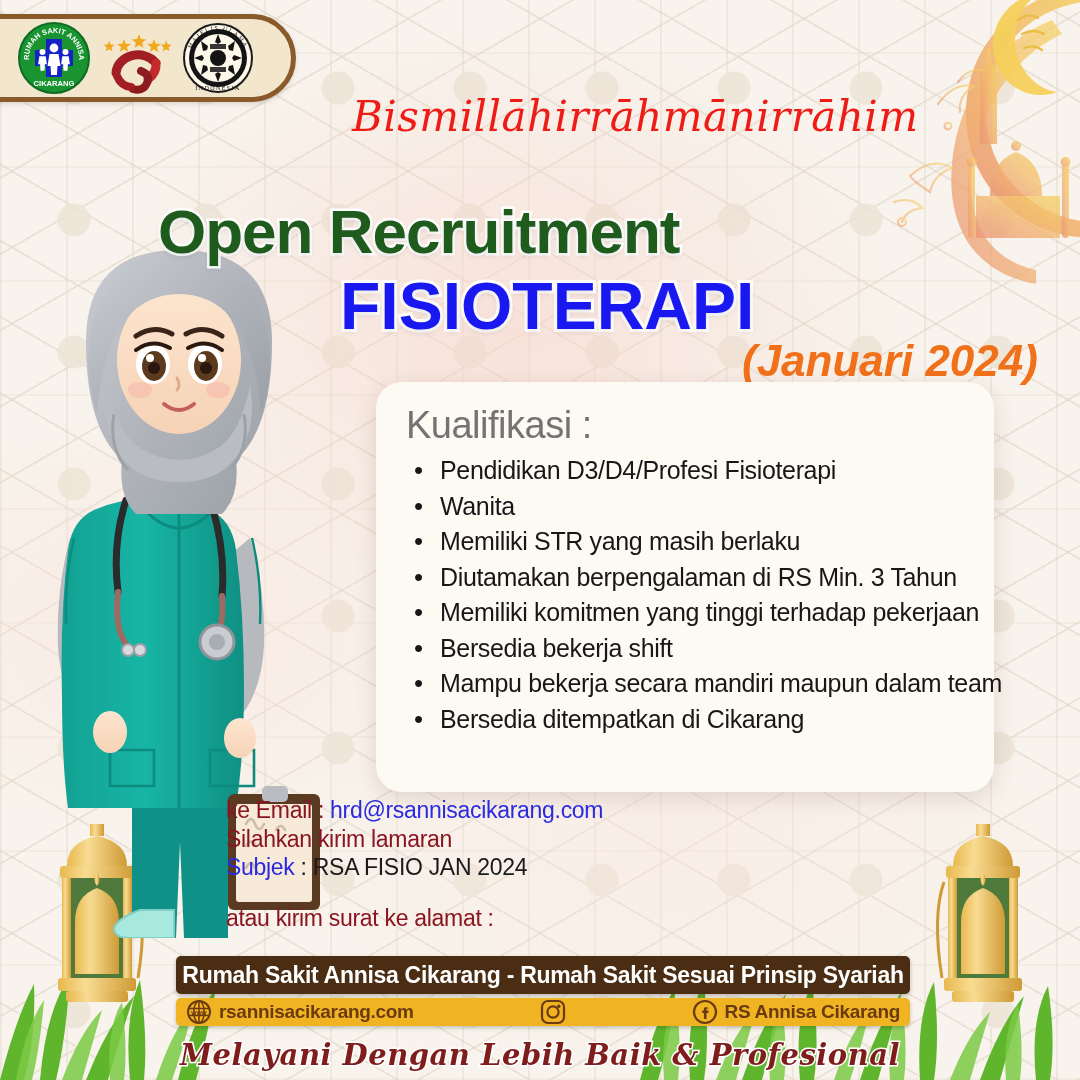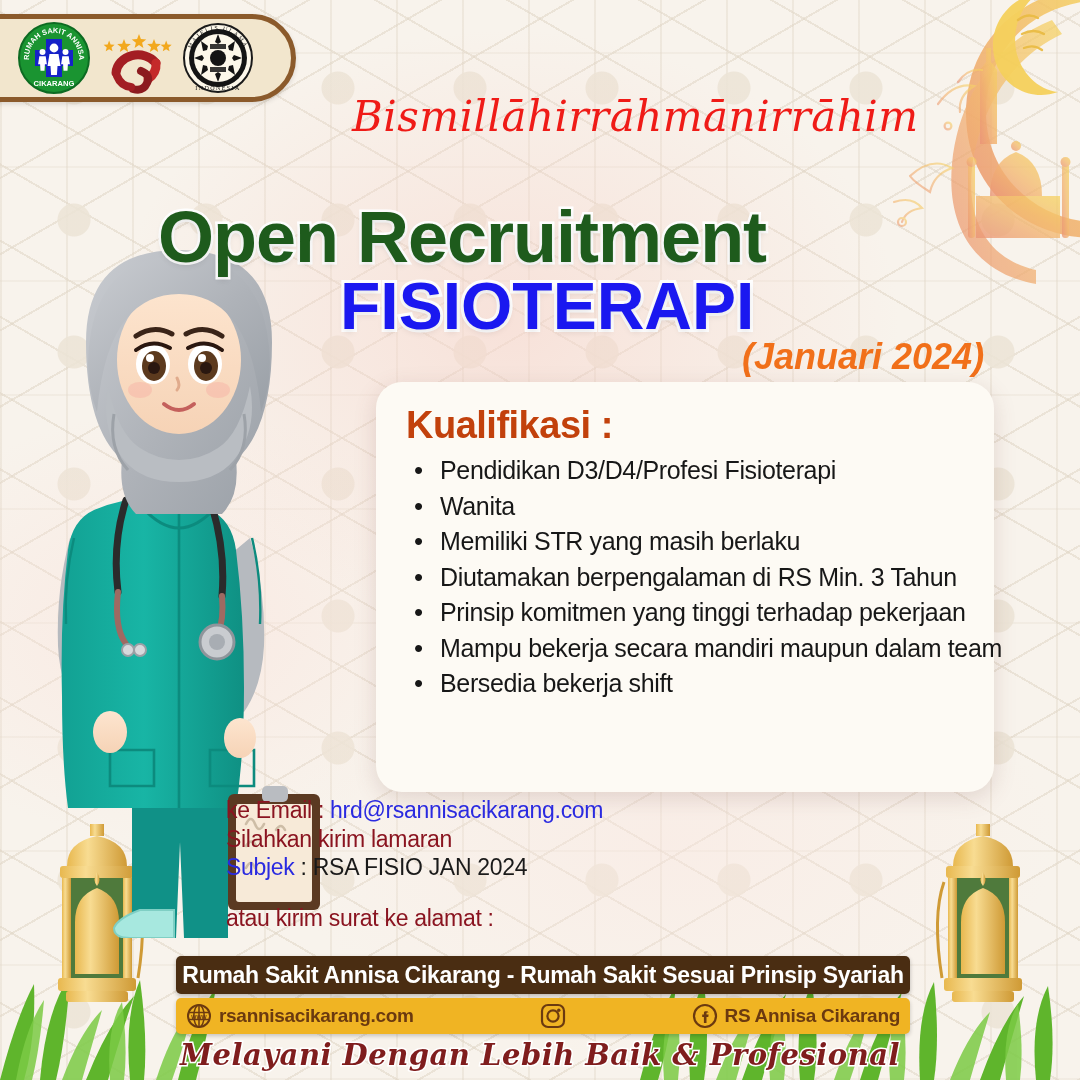--- a/index.html
+++ b/index.html
@@ -69,21 +69,21 @@
     position: absolute; left: 352px; top: 92px;
     font-family: "DejaVu Serif", serif;
     font-size: 42px; font-weight: 400; font-style: italic;
     color: #ef1b17;
     letter-spacing: .5px;
     z-index: 12;
     white-space: nowrap;
   }
   .title-open {
     position: absolute; left: 158px; top: 196px;
-    font-size: 72px; font-weight: 800;
+    font-size: 62px; font-weight: 800;
     color: #1e5b1c;
     letter-spacing: -1px;
     -webkit-text-stroke: 5px #ffffff;
     paint-order: stroke fill;
     text-shadow: 0 3px 6px rgba(0,0,0,.10);
     z-index: 12;
     white-space: nowrap;
   }
   .title-role {
     position: absolute; left: 340px; top: 268px;
@@ -91,42 +91,42 @@
     color: #1a18f0;
     letter-spacing: 0px;
     -webkit-text-stroke: 6px #ffffff;
     paint-order: stroke fill;
     text-shadow: 0 3px 7px rgba(0,0,0,.10);
     z-index: 12;
     white-space: nowrap;
   }
   .title-period {
     position: absolute; left: 742px; top: 336px;
-    font-size: 36px; font-weight: 700; font-style: italic;
+    font-size: 44px; font-weight: 700; font-style: italic;
     color: #f1701a;
     z-index: 12;
     white-space: nowrap;
   }
 
   
   .nurse { position: absolute; left: 14px; top: 238px; width: 330px; height: 700px; z-index: 10; }
 
   
   .qual-card {
     position: absolute; left: 376px; top: 382px;
     width: 618px; height: 410px;
     background: #fdfaf4;
     border-radius: 26px;
     box-shadow: 0 6px 22px rgba(120,80,70,.18);
     padding: 22px 30px 0 30px;
     z-index: 13;
   }
   .qual-title {
-    font-size: 38px; font-weight: 700;
-    color: #c2410c;
+    font-size: 38px; font-weight: 400;
+    color: #737373;
     margin-bottom: 6px;
     letter-spacing: -.5px;
   }
   .qual-list { list-style: none; }
   .qual-list li {
     position: relative;
     font-size: 25px; color: #171717;
     line-height: 1.42;
     padding-left: 34px;
     letter-spacing: -.35px;
@@ -163,21 +163,21 @@
     background: #4a2d12;
     border-radius: 5px;
     display: flex; align-items: center; justify-content: center;
     color: #ffffff; font-size: 23px; font-weight: 700;
     letter-spacing: -.3px; white-space: nowrap;
     z-index: 20;
     box-shadow: 0 2px 4px rgba(0,0,0,.25);
   }
   .footer-social {
     position: absolute; left: 176px; top: 998px;
-    width: 734px; height: 36px;
+    width: 734px; height: 28px;
     background: #f0b423;
     border-radius: 5px;
     display: flex; align-items: center; justify-content: space-between;
     padding: 0 10px;
     z-index: 20;
     box-shadow: 0 2px 4px rgba(0,0,0,.20);
   }
   .soc { display: flex; align-items: center; gap: 7px; }
   .soc-label { font-size: 19px; color: #6b3a10; font-weight: 600; letter-spacing: -.3px; white-space: nowrap; }
   .tagline {
@@ -404,23 +404,24 @@
     <path d="M150 166q15 12 30 0" fill="none" stroke="#c4605c" stroke-width="4" stroke-linecap="round"></path>
   </svg>
 
   <div class="qual-card">
     <div class="qual-title">Kualifikasi :</div>
     <ul class="qual-list">
       <li>Pendidikan D3/D4/Profesi Fisioterapi</li>
       <li>Wanita</li>
       <li>Memiliki STR yang masih berlaku</li>
       <li>Diutamakan berpengalaman di RS Min. 3 Tahun</li>
-      <li>Prinsip komitmen yang tinggi terhadap pekerjaan</li>
+      <li>Memiliki komitmen yang tinggi terhadap pekerjaan</li>
+      <li>Bersedia bekerja shift</li>
       <li>Mampu bekerja secara mandiri maupun dalam team</li>
-      <li>Bersedia bekerja shift</li>
+      <li>Bersedia ditempatkan di Cikarang</li>
     </ul>
   </div>
 
   <div class="contact">
     <div class="ln">
       <span class="c-dark">ke Email : </span><span class="c-blue">hrd@rsannisacikarang.com</span>
     </div>
     <div class="ln c-dark">Silahkan kirim lamaran</div>
     <div class="ln">
       <span class="c-blue">Subjek</span><span class="c-black"> : RSA FISIO JAN 2024</span>

